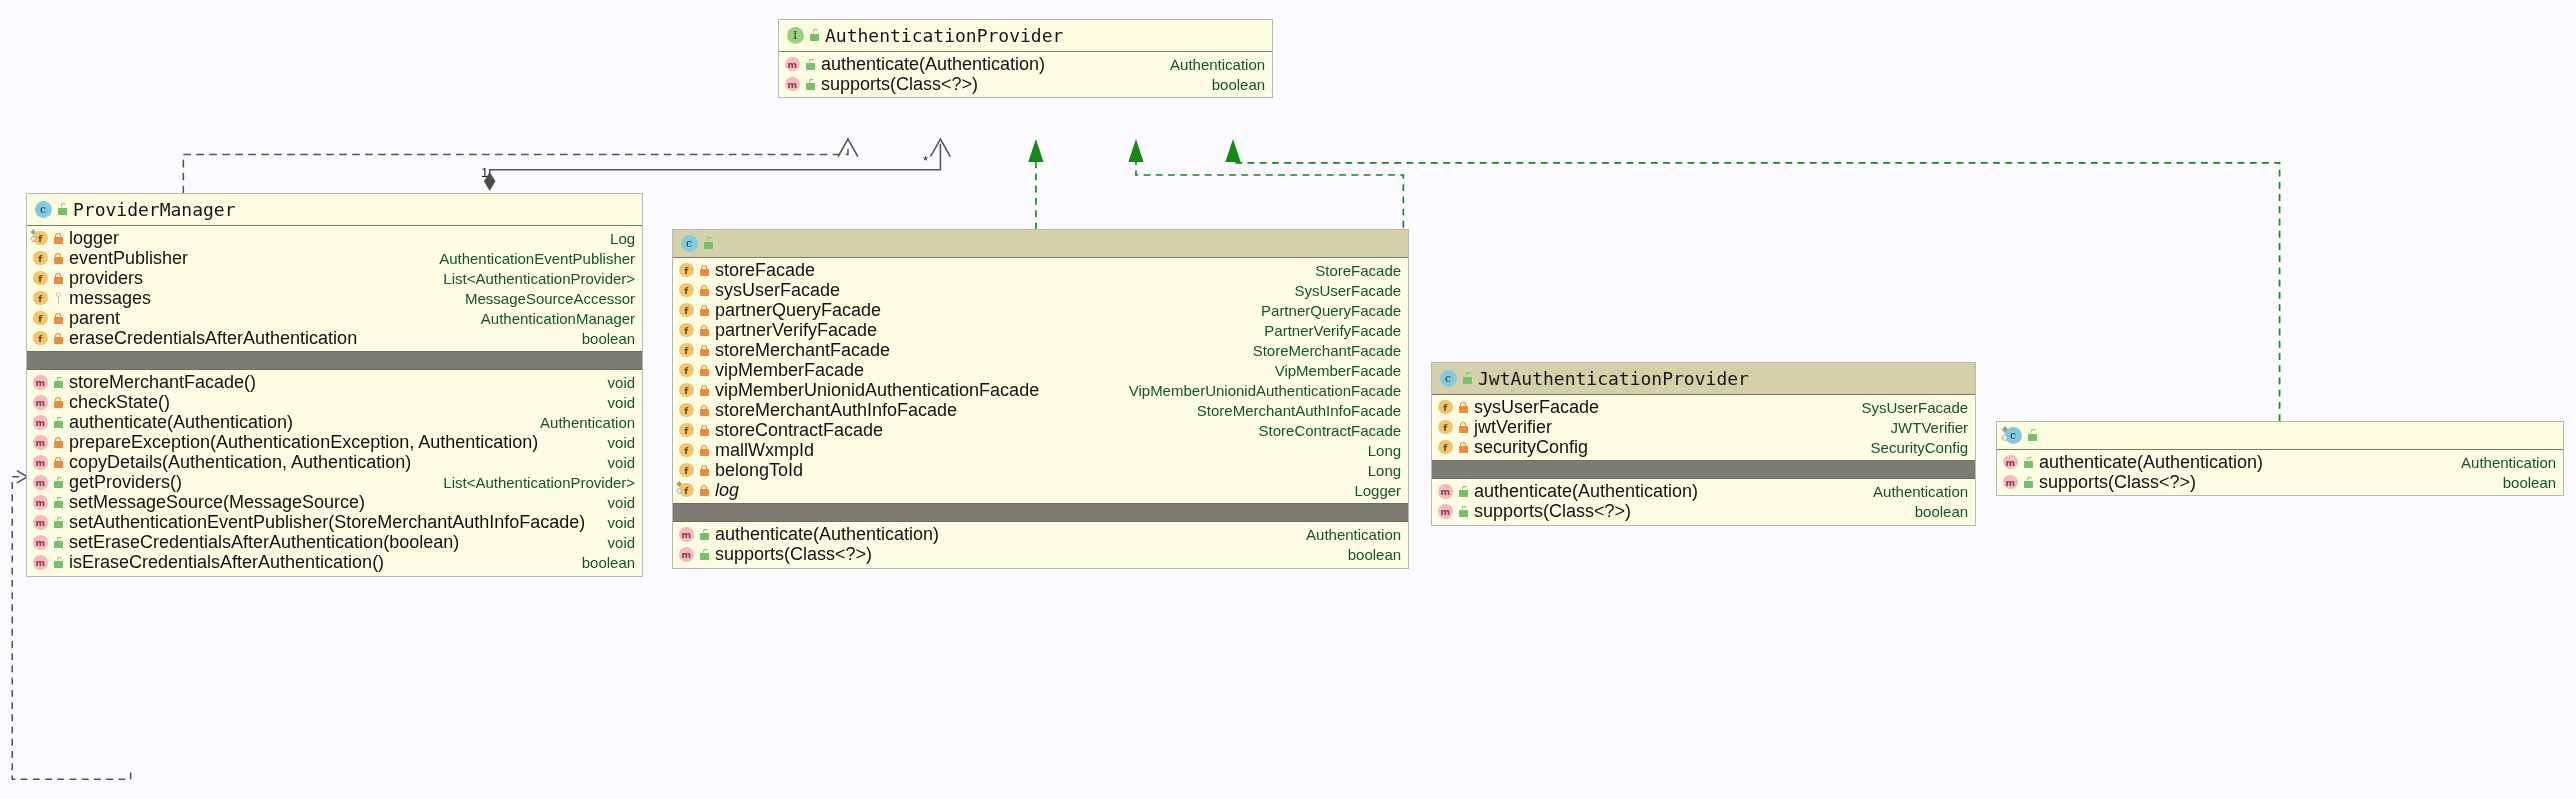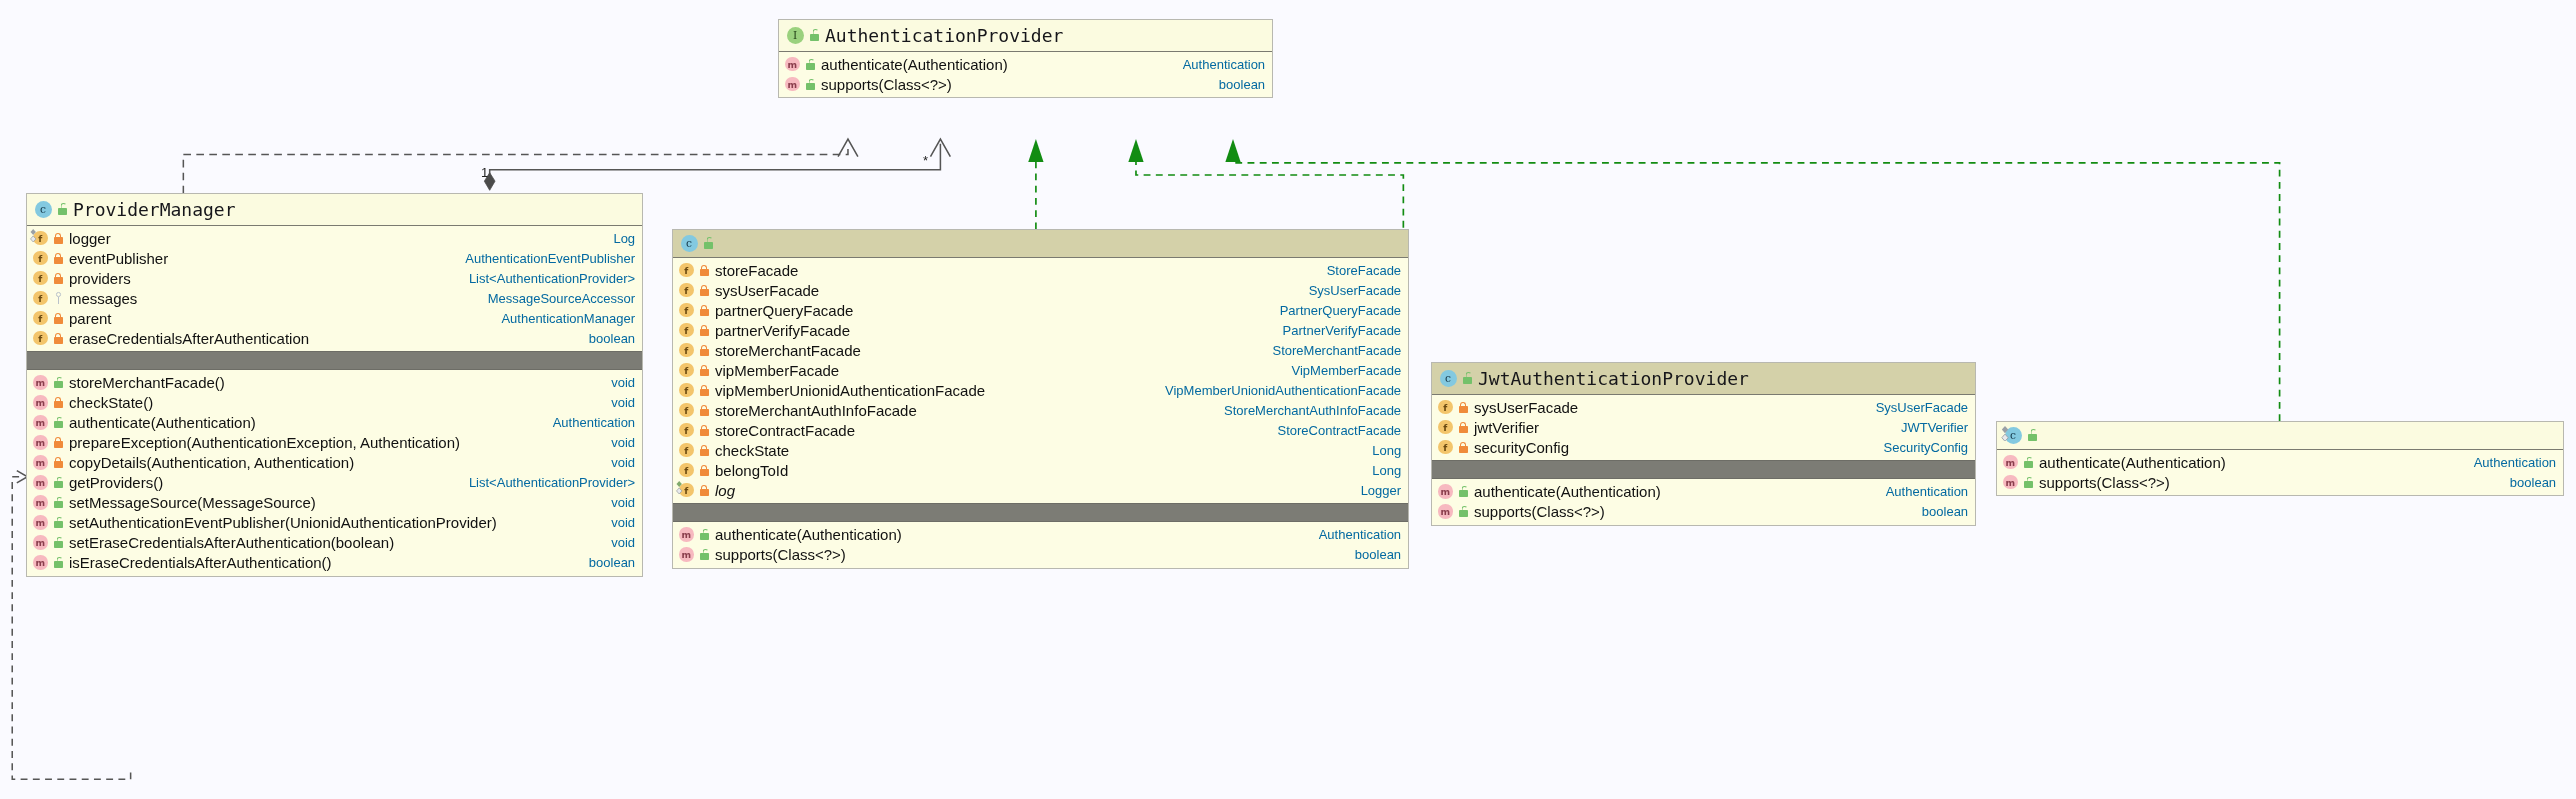--- a/index.html
+++ b/index.html
@@ -45,25 +45,25 @@
     border-bottom: 0.8px solid #6d6d66;
   }
   .row {
     display: flex; align-items: center;
     height: 20px;
     padding: 0 6.9px 0 6.1px;
     box-sizing: border-box;
     white-space: nowrap;
   }
   .row .nm {
-    font-size: 15px; color: #111;
+    font-size: 18px; color: #111;
     font-family: "Liberation Sans", sans-serif;
   }
   .row .ty {
-    font-size: 13px; color: #0369a1;
+    font-size: 15px; color: #14532d;
     margin-left: auto; padding-left: 10.7px;
     font-family: "Liberation Sans", sans-serif;
   }
   .row.ital .nm { font-style: italic; }
 
   
   .ic { position: relative; flex: 0 0 auto; margin-right: 2.3px; }
   .ic-member {
     width: 14.5px; height: 14.5px; border-radius: 50%;
     display: flex; align-items: center; justify-content: center;
@@ -362,21 +362,21 @@
         <span class="ty">void</span>
       </div>
       <div class="row">
         <span class="ic">
             <span class="ic-member ic-m">m</span>
           </span>
         <span class="lock pub">
             <span class="shk"></span>
             <span class="body"></span>
           </span>
-        <span class="nm">setAuthenticationEventPublisher(UnionidAuthenticationProvider)</span>
+        <span class="nm">setAuthenticationEventPublisher(StoreMerchantAuthInfoFacade)</span>
         <span class="ty">void</span>
       </div>
       <div class="row">
         <span class="ic">
             <span class="ic-member ic-m">m</span>
           </span>
         <span class="lock pub">
             <span class="shk"></span>
             <span class="body"></span>
           </span>
@@ -509,21 +509,21 @@
         <span class="ty">StoreContractFacade</span>
       </div>
       <div class="row">
         <span class="ic">
             <span class="ic-member ic-f">f</span>
           </span>
         <span class="lock priv">
             <span class="shk"></span>
             <span class="body"></span>
           </span>
-        <span class="nm">checkState</span>
+        <span class="nm">mallWxmpId</span>
         <span class="ty">Long</span>
       </div>
       <div class="row">
         <span class="ic">
             <span class="ic-member ic-f">f</span>
           </span>
         <span class="lock priv">
             <span class="shk"></span>
             <span class="body"></span>
           </span>

